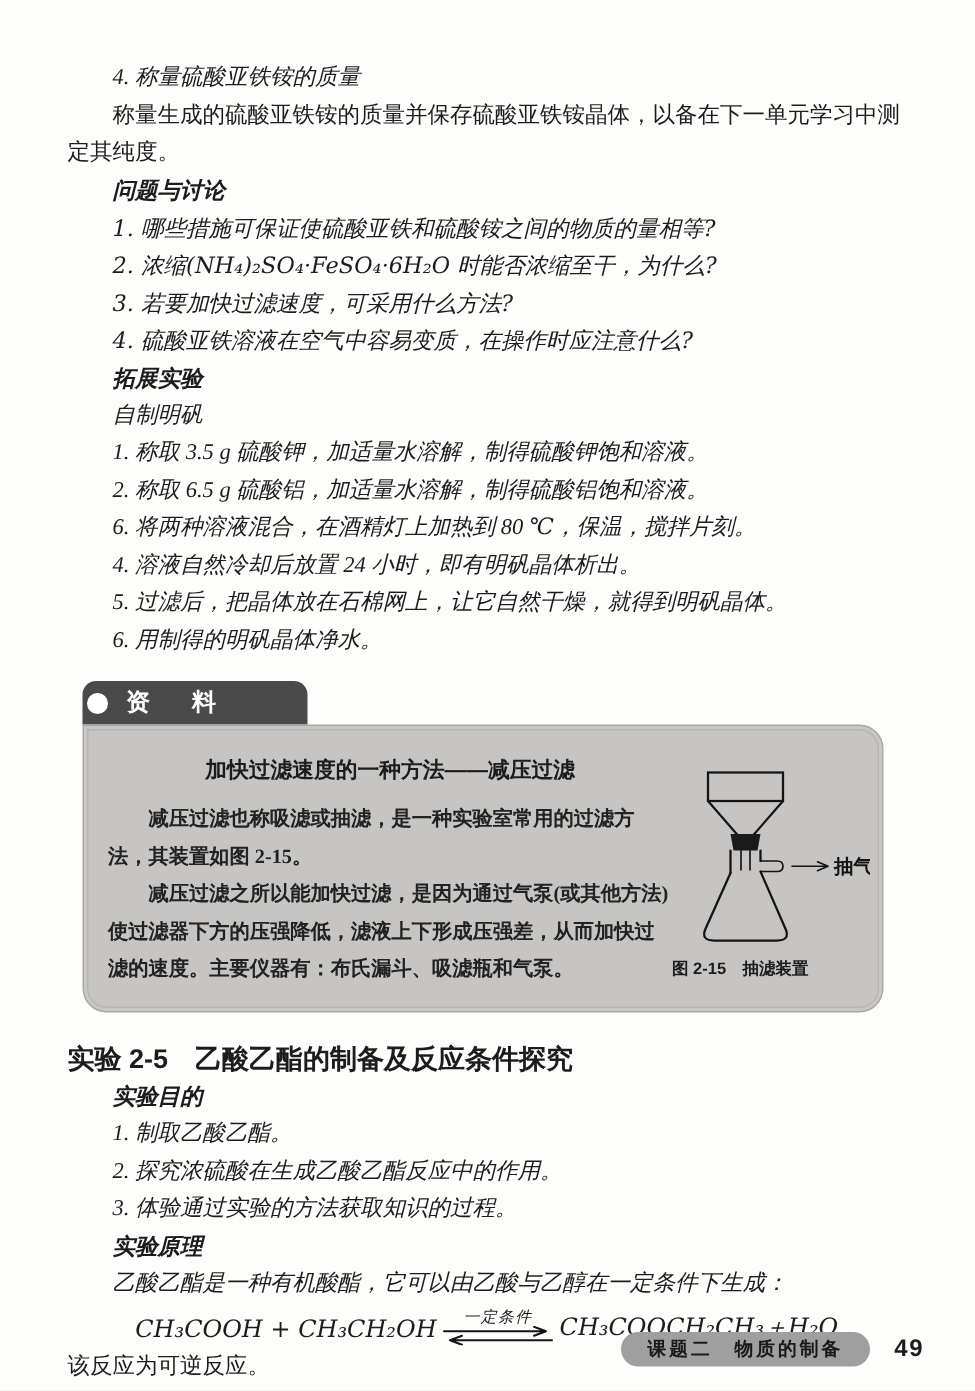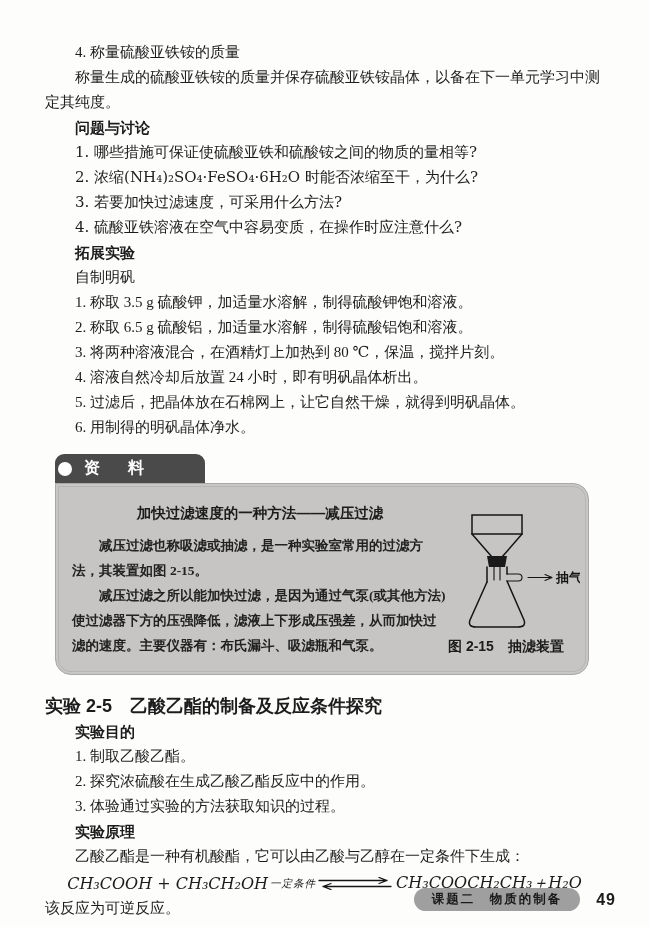--- a/index.html
+++ b/index.html
@@ -10,21 +10,21 @@
     --ink:#1c1c1c;
   }
   html,body{margin:0;padding:0;background:#e9e9e9;}
   .page{
     width:650px;height:927px;background:#fdfdfc;color:var(--ink);
     font-family:"Liberation Serif","DejaVu Serif",serif;
     font-size:15px;position:relative;box-sizing:border-box;
     padding:40px 46px 0 45px;margin:0 auto;overflow:hidden;
   }
   .ln{line-height:25px;}
-  .li{margin-left:2em;}
+  .li{margin-left:2em;font-style:italic;}
   .para{margin:0;text-indent:2em;line-height:25px;}
   .hei{font-family:"Liberation Sans","DejaVu Sans",sans-serif;font-weight:bold;}
   .formula{font-family:"DejaVu Serif",serif;}
   
   .ref-wrap{margin-top:14px;margin-left:10px;width:534px;}
   .ref-tab{
     width:150px;height:29px;background:var(--ref-tab-bg);
     border-radius:9px 9px 0 0;display:flex;align-items:center;
     padding-left:3px;box-sizing:border-box;
   }
@@ -35,26 +35,26 @@
     border:1px solid var(--ref-box-border);
     border-radius:0 16px 16px 16px;
     box-shadow:inset 0 0 0 2px rgba(255,255,255,.25), inset 0 0 0 3px rgba(0,0,0,.08);
     padding:18px 14px 16px 16px;
     display:flex;align-items:flex-start;box-sizing:border-box;
   }
   .ref-text{width:376px;flex:0 0 auto;}
   .ref-title{font-size:14.5px;text-align:center;margin:2px 0 10px 0;}
   .ref-para{margin:0;text-indent:2em;line-height:25px;font-size:13.5px;font-weight:bold;color:#222;}
   .ref-fig{flex:1;display:flex;flex-direction:column;margin-top:8px;}
-  .fig-caption{font-size:14px;margin-top:2px;white-space:nowrap;}
+  .fig-caption{font-size:11px;margin-top:2px;white-space:nowrap;}
   
   .exp-heading{font-size:18px;line-height:26px;margin-top:18px;}
   
   .equation{display:flex;justify-content:center;align-items:center;margin:4px 0 2px 0;font-size:16px;font-style:italic;}
-  .eq-arrow{display:inline-flex;flex-direction:row;align-items:center;margin:0 2px;}
+  .eq-arrow{display:inline-flex;flex-direction:column;align-items:center;margin:0 2px;}
   .eq-cond{font-size:10.5px;line-height:11px;letter-spacing:1px;}
   
   .footer{position:absolute;right:34px;bottom:16px;display:flex;align-items:center;}
   .footer-pill{
     background:var(--footer-pill-bg);border-radius:13px;
     padding:3px 18px;font-size:12.5px;color:#1a1a1a;letter-spacing:2px;white-space:nowrap;
   }
   .footer-page{font-size:16px;margin-left:16px;letter-spacing:1px;}
   svg .stroke{fill:none;stroke:#141414;stroke-width:1.5;stroke-linecap:round;}
   svg .thin{fill:none;stroke:#141414;stroke-width:1.1;stroke-linecap:round;}
@@ -70,21 +70,21 @@
   <div class="ln li hei">问题与讨论</div>
   <div class="ln li formula">1. 哪些措施可保证使硫酸亚铁和硫酸铵之间的物质的量相等?</div>
   <div class="ln li formula">2. 浓缩(NH₄)₂SO₄·FeSO₄·6H₂O 时能否浓缩至干，为什么?</div>
   <div class="ln li formula">3. 若要加快过滤速度，可采用什么方法?</div>
   <div class="ln li formula">4. 硫酸亚铁溶液在空气中容易变质，在操作时应注意什么?</div>
 
   <div class="ln li hei">拓展实验</div>
   <div class="ln li">自制明矾</div>
   <div class="ln li">1. 称取 3.5 g 硫酸钾，加适量水溶解，制得硫酸钾饱和溶液。</div>
   <div class="ln li">2. 称取 6.5 g 硫酸铝，加适量水溶解，制得硫酸铝饱和溶液。</div>
-  <div class="ln li">3. 将两种溶液混合，在酒精灯上加热到 80 ℃，保温，搅拌片刻。</div>
+  <div class="ln li">6. 将两种溶液混合，在酒精灯上加热到 80 ℃，保温，搅拌片刻。</div>
   <div class="ln li">4. 溶液自然冷却后放置 24 小时，即有明矾晶体析出。</div>
   <div class="ln li">5. 过滤后，把晶体放在石棉网上，让它自然干燥，就得到明矾晶体。</div>
   <div class="ln li">6. 用制得的明矾晶体净水。</div>
 
   <div class="ref-wrap">
     <div class="ref-tab">
       <span class="ref-dot"></span>
       <span class="ref-tab-label hei">资　料</span>
     </div>
     <div class="ref-box">

